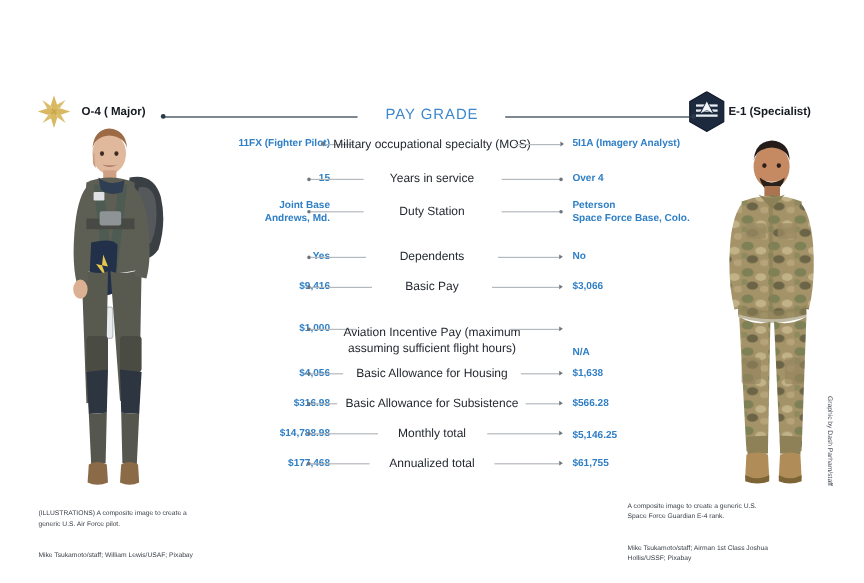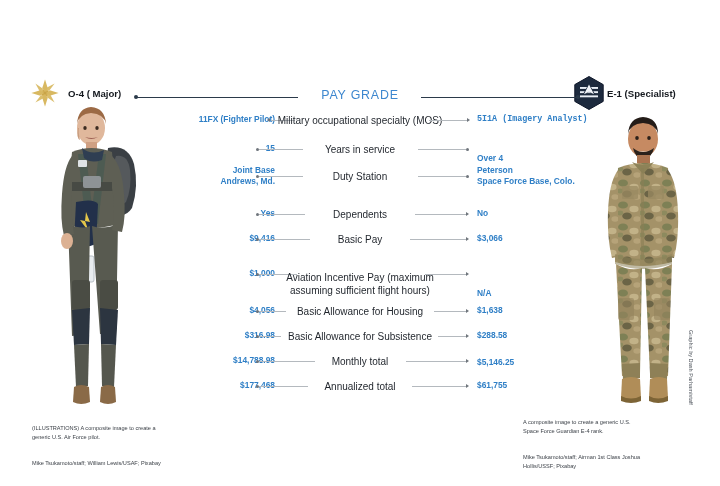--- a/index.html
+++ b/index.html
@@ -336,31 +336,31 @@
 
   <div class="rows">
 
     <div class="row" style="top:0px;">
       <div class="val left" style="top:2px;">11FX (Fighter Pilot)</div>
       <div class="arrow to-left" style="left:267px; top:5.5px;"></div>
       <div class="conn" style="left:271px; top:7.5px; width:24px;"></div>
       <div class="label" style="top:2px;">Military occupational specialty (MOS)</div>
       <div class="conn" style="left:429px; top:7.5px; width:38px;"></div>
       <div class="arrow to-right" style="left:467px; top:5.5px;"></div>
-      <div class="val right" style="top:2px;font-family:Liberation Mono, monospace;">5I1A (Imagery Analyst)</div>
+      <div class="val right" style="top:2px;">5I1A (Imagery Analyst)</div>
     </div>
 
     <div class="row" style="top:29px;">
       <div class="val left" style="top:2px;">15</div>
       <div class="conn-dot" style="left:256px; top:6.5px;"></div>
       <div class="conn" style="left:259px; top:7.5px; width:44px;"></div>
       <div class="label" style="top:2px;">Years in service</div>
       <div class="conn" style="left:418px; top:7.5px; width:48px;"></div>
       <div class="conn-dot" style="left:466px; top:6.5px;"></div>
-      <div class="val right" style="top:12px;">Over 4</div>
+      <div class="val right" style="top:2px;">Over 4</div>
     </div>
 
     <div class="row" style="top:51px;">
       <div class="val left" style="top:2px;">Joint Base
 Andrews, Md.</div>
       <div class="conn-dot" style="left:256px; top:11.5px;"></div>
       <div class="conn" style="left:259px; top:12.5px; width:44px;"></div>
       <div class="label" style="top:7px;">Duty Station</div>
       <div class="conn" style="left:418px; top:12.5px; width:48px;"></div>
       <div class="conn-dot" style="left:466px; top:11.5px;"></div>
@@ -410,21 +410,21 @@
       <div class="val right" style="top:2px;">$1,638</div>
     </div>
 
     <div class="row" style="top:216px;">
       <div class="val left" style="top:2px;">$316.98</div>
       <div class="conn-dot" style="left:256px; top:6.5px;"></div>
       <div class="conn" style="left:259px; top:7.5px; width:22px;"></div>
       <div class="label" style="top:2px;">Basic Allowance for Subsistence</div>
       <div class="conn" style="left:438px; top:7.5px; width:28px;"></div>
       <div class="arrow to-right" style="left:466px; top:5.5px;"></div>
-      <div class="val right" style="top:2px;">$288.58</div>
+      <div class="val right" style="top:2px;">$566.28</div>
     </div>
 
     <div class="row" style="top:241px;">
       <div class="val left" style="top:2px;">$14,788.98</div>
       <div class="conn-dot" style="left:256px; top:6.5px;"></div>
       <div class="conn" style="left:259px; top:7.5px; width:56px;"></div>
       <div class="label" style="top:2px;">Monthly total</div>
       <div class="conn" style="left:406px; top:7.5px; width:60px;"></div>
       <div class="arrow to-right" style="left:466px; top:5.5px;"></div>
       <div class="val right" style="top:4px;">$5,146.25</div>

